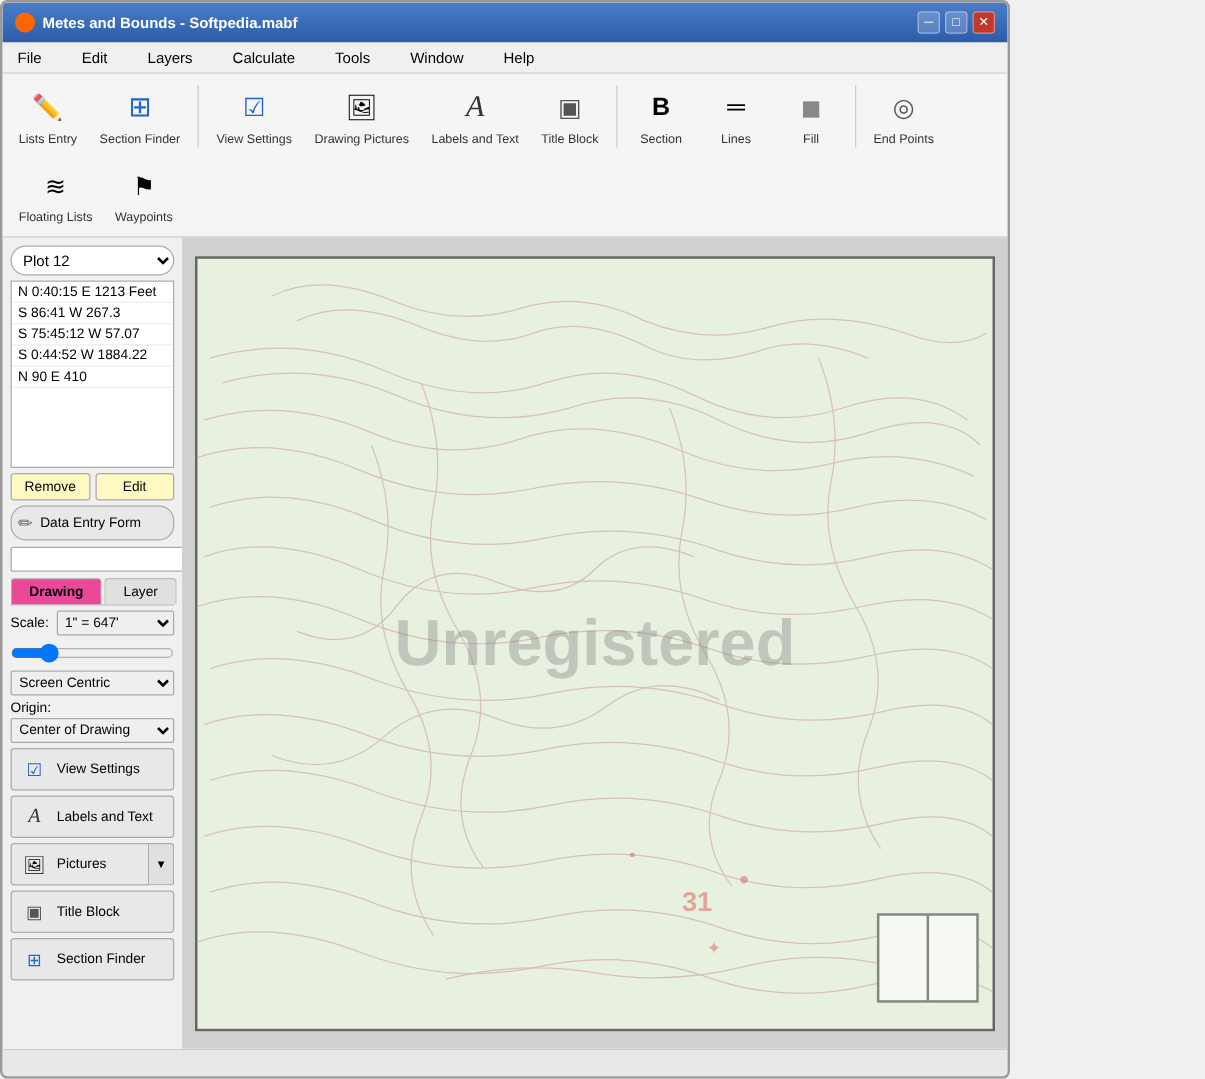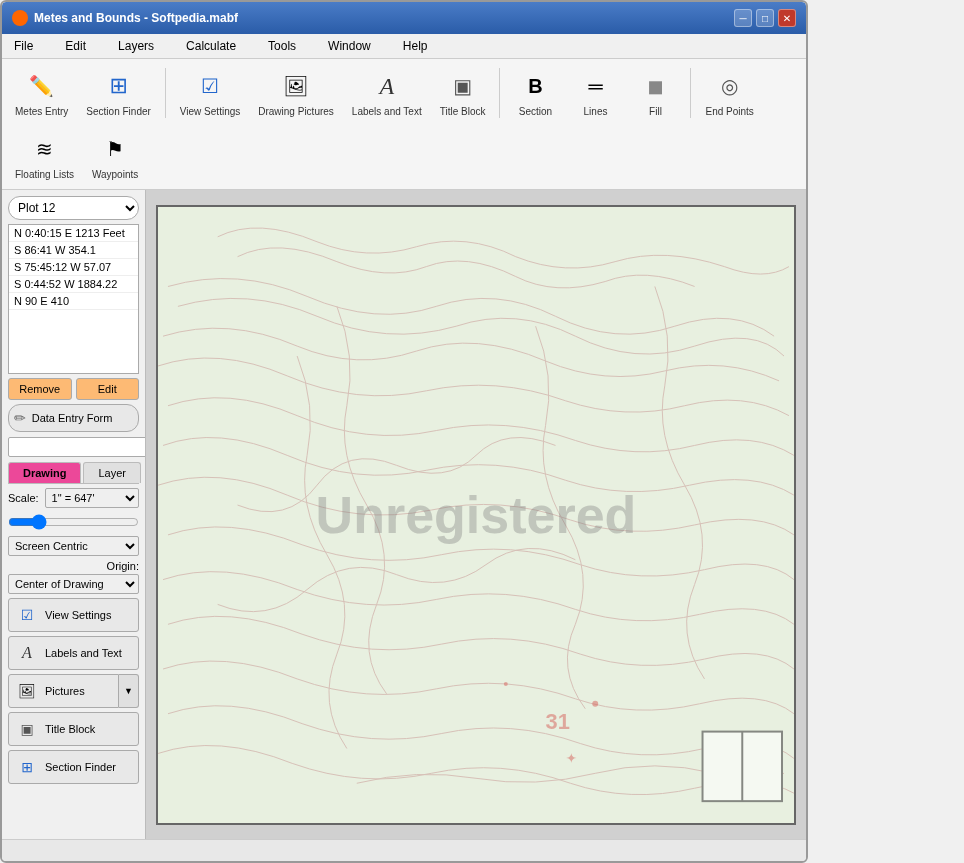--- a/index.html
+++ b/index.html
@@ -147,21 +147,21 @@
     }
     
     .btn-row {
       display: flex;
       gap: 4px;
     }
     
     .btn {
       flex: 1;
       padding: 4px 8px;
-      background: #fdba74;
+      background: #fef9c3;
       border: 1px solid #aaa;
       border-radius: 3px;
       cursor: pointer;
       font-size: 11px;
       text-align: center;
     }
     .btn.primary {
       background: #c8d8f0;
       border-color: #88a8d8;
     }
@@ -227,21 +227,21 @@
       border-radius: 2px;
       font-size: 11px;
     }
     
     .slider {
       width: 100%;
       margin: 2px 0;
     }
     
     .origin-section { font-size: 11px; }
-    .origin-label { margin-bottom: 2px; text-align: right; }
+    .origin-label { margin-bottom: 2px; }
     .origin-select {
       width: 100%;
       padding: 2px;
       border: 1px solid #aaa;
       border-radius: 2px;
       font-size: 11px;
     }
     
     .sidebar-tool-btn {
       width: 100%;
@@ -367,21 +367,21 @@
     <div class="menu-item">Layers</div>
     <div class="menu-item">Calculate</div>
     <div class="menu-item">Tools</div>
     <div class="menu-item">Window</div>
     <div class="menu-item">Help</div>
   </div>
 
   <div class="toolbar">
     <div class="tool-btn">
       <div class="tool-icon">✏️</div>
-      <div class="tool-label">Metes Entry</div>
+      <div class="tool-label">Lists Entry</div>
     </div>
     <div class="tool-btn">
       <div class="tool-icon" style="color:#2266cc; font-size:22px;">⊞</div>
       <div class="tool-label">Section Finder</div>
     </div>
     <div class="divider"></div>
     <div class="tool-btn">
       <div class="tool-icon" style="color:#2266cc;">☑</div>
       <div class="tool-label">View Settings</div>
     </div>
@@ -430,21 +430,21 @@
     <div class="sidebar">
 
       <select class="plot-select">
         <option>Plot 12</option>
         <option>Plot 1</option>
         <option>Plot 2</option>
       </select>
 
       <div class="data-list">
         <div class="data-list-item">N 0:40:15 E 1213 Feet</div>
-        <div class="data-list-item">S 86:41 W 354.1</div>
+        <div class="data-list-item">S 86:41 W 267.3</div>
         <div class="data-list-item">S 75:45:12 W 57.07</div>
         <div class="data-list-item">S 0:44:52 W 1884.22</div>
         <div class="data-list-item">N 90 E 410</div>
       </div>
 
       <div class="btn-row">
         <div class="btn">Remove</div>
         <div class="btn">Edit</div>
       </div>
 

